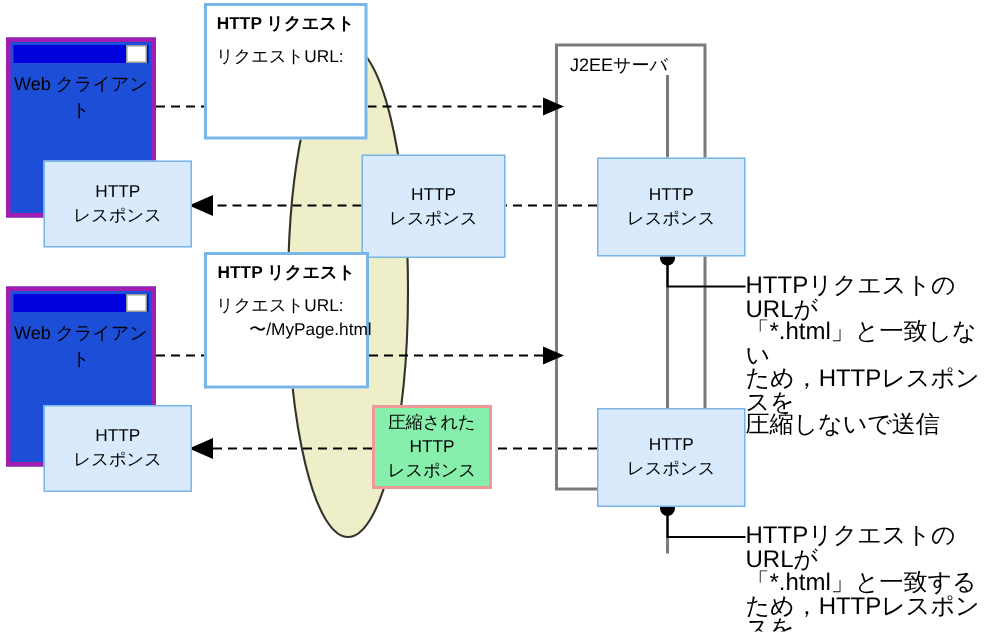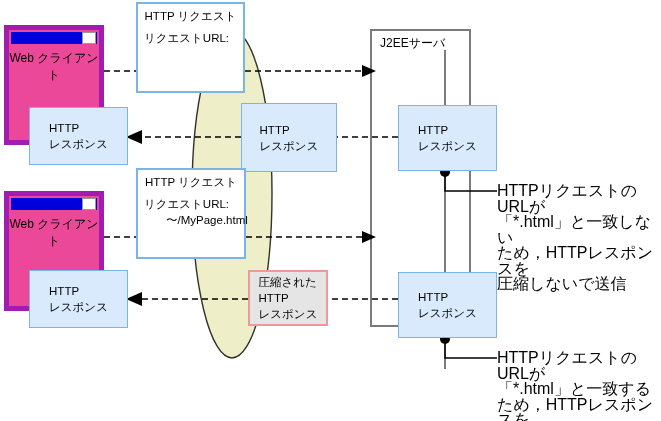--- a/index.html
+++ b/index.html
@@ -6,58 +6,58 @@
   body{
     width:661px;height:421px;position:relative;overflow:hidden;
     font-family:"Liberation Sans","DejaVu Sans",sans-serif;
     color:#000;
   }
   #canvas{position:absolute;left:0;top:0;width:661px;height:421px;}
   .abs{position:absolute;box-sizing:border-box;}
 
   
   .browser{
-    border:5px solid #a21caf;
-    background:#ec4899;
+    border:3px solid #a21caf;
+    background:#1d4ed8;
   }
   .browser .titlebar{
     position:absolute;left:2px;top:2px;right:2px;height:12px;
     background:#0000dd;
     display:flex;align-items:center;justify-content:flex-end;
   }
   .browser .titlebtn{
     width:12px;height:10px;margin-right:1px;
     background:#ffffff;border:1px solid #9a9a9a;
   }
   .browser .btext{
     position:absolute;left:0;right:0;top:20px;
     text-align:center;font-size:12px;line-height:17px;
     letter-spacing:0px;
   }
 
   
   .boxlbl{
     display:flex;align-items:center;justify-content:center;
-    font-size:11.5px;line-height:16px;
+    text-align:center;font-size:11.5px;line-height:16px;
     white-space:pre-line;
   }
   .blue{
     background:#d8eafb;border:1px solid #7ab5e8;
   }
   .pink{
-    background:#e5e5e5;border:2px solid #f09898;
+    background:#86efac;border:2px solid #f09898;
   }
   .whitebox{
     background:#ffffff;border:2px solid #7ab5e8;
   }
   .reqbox{
     display:block;text-align:center;font-size:11.5px;line-height:16px;
     padding-top:4px;
   }
-  .reqbox .ttl{display:block;}
+  .reqbox .ttl{display:block;font-weight:bold;}
   .reqbox .url{display:block;margin-top:6px;text-align:left;padding-left:6px;}
 
   
   .server{
     border:2px solid #7b7b7b;background:transparent;
   }
   .server .slabel{
     position:absolute;left:8px;top:4px;font-size:12px;
   }
 

